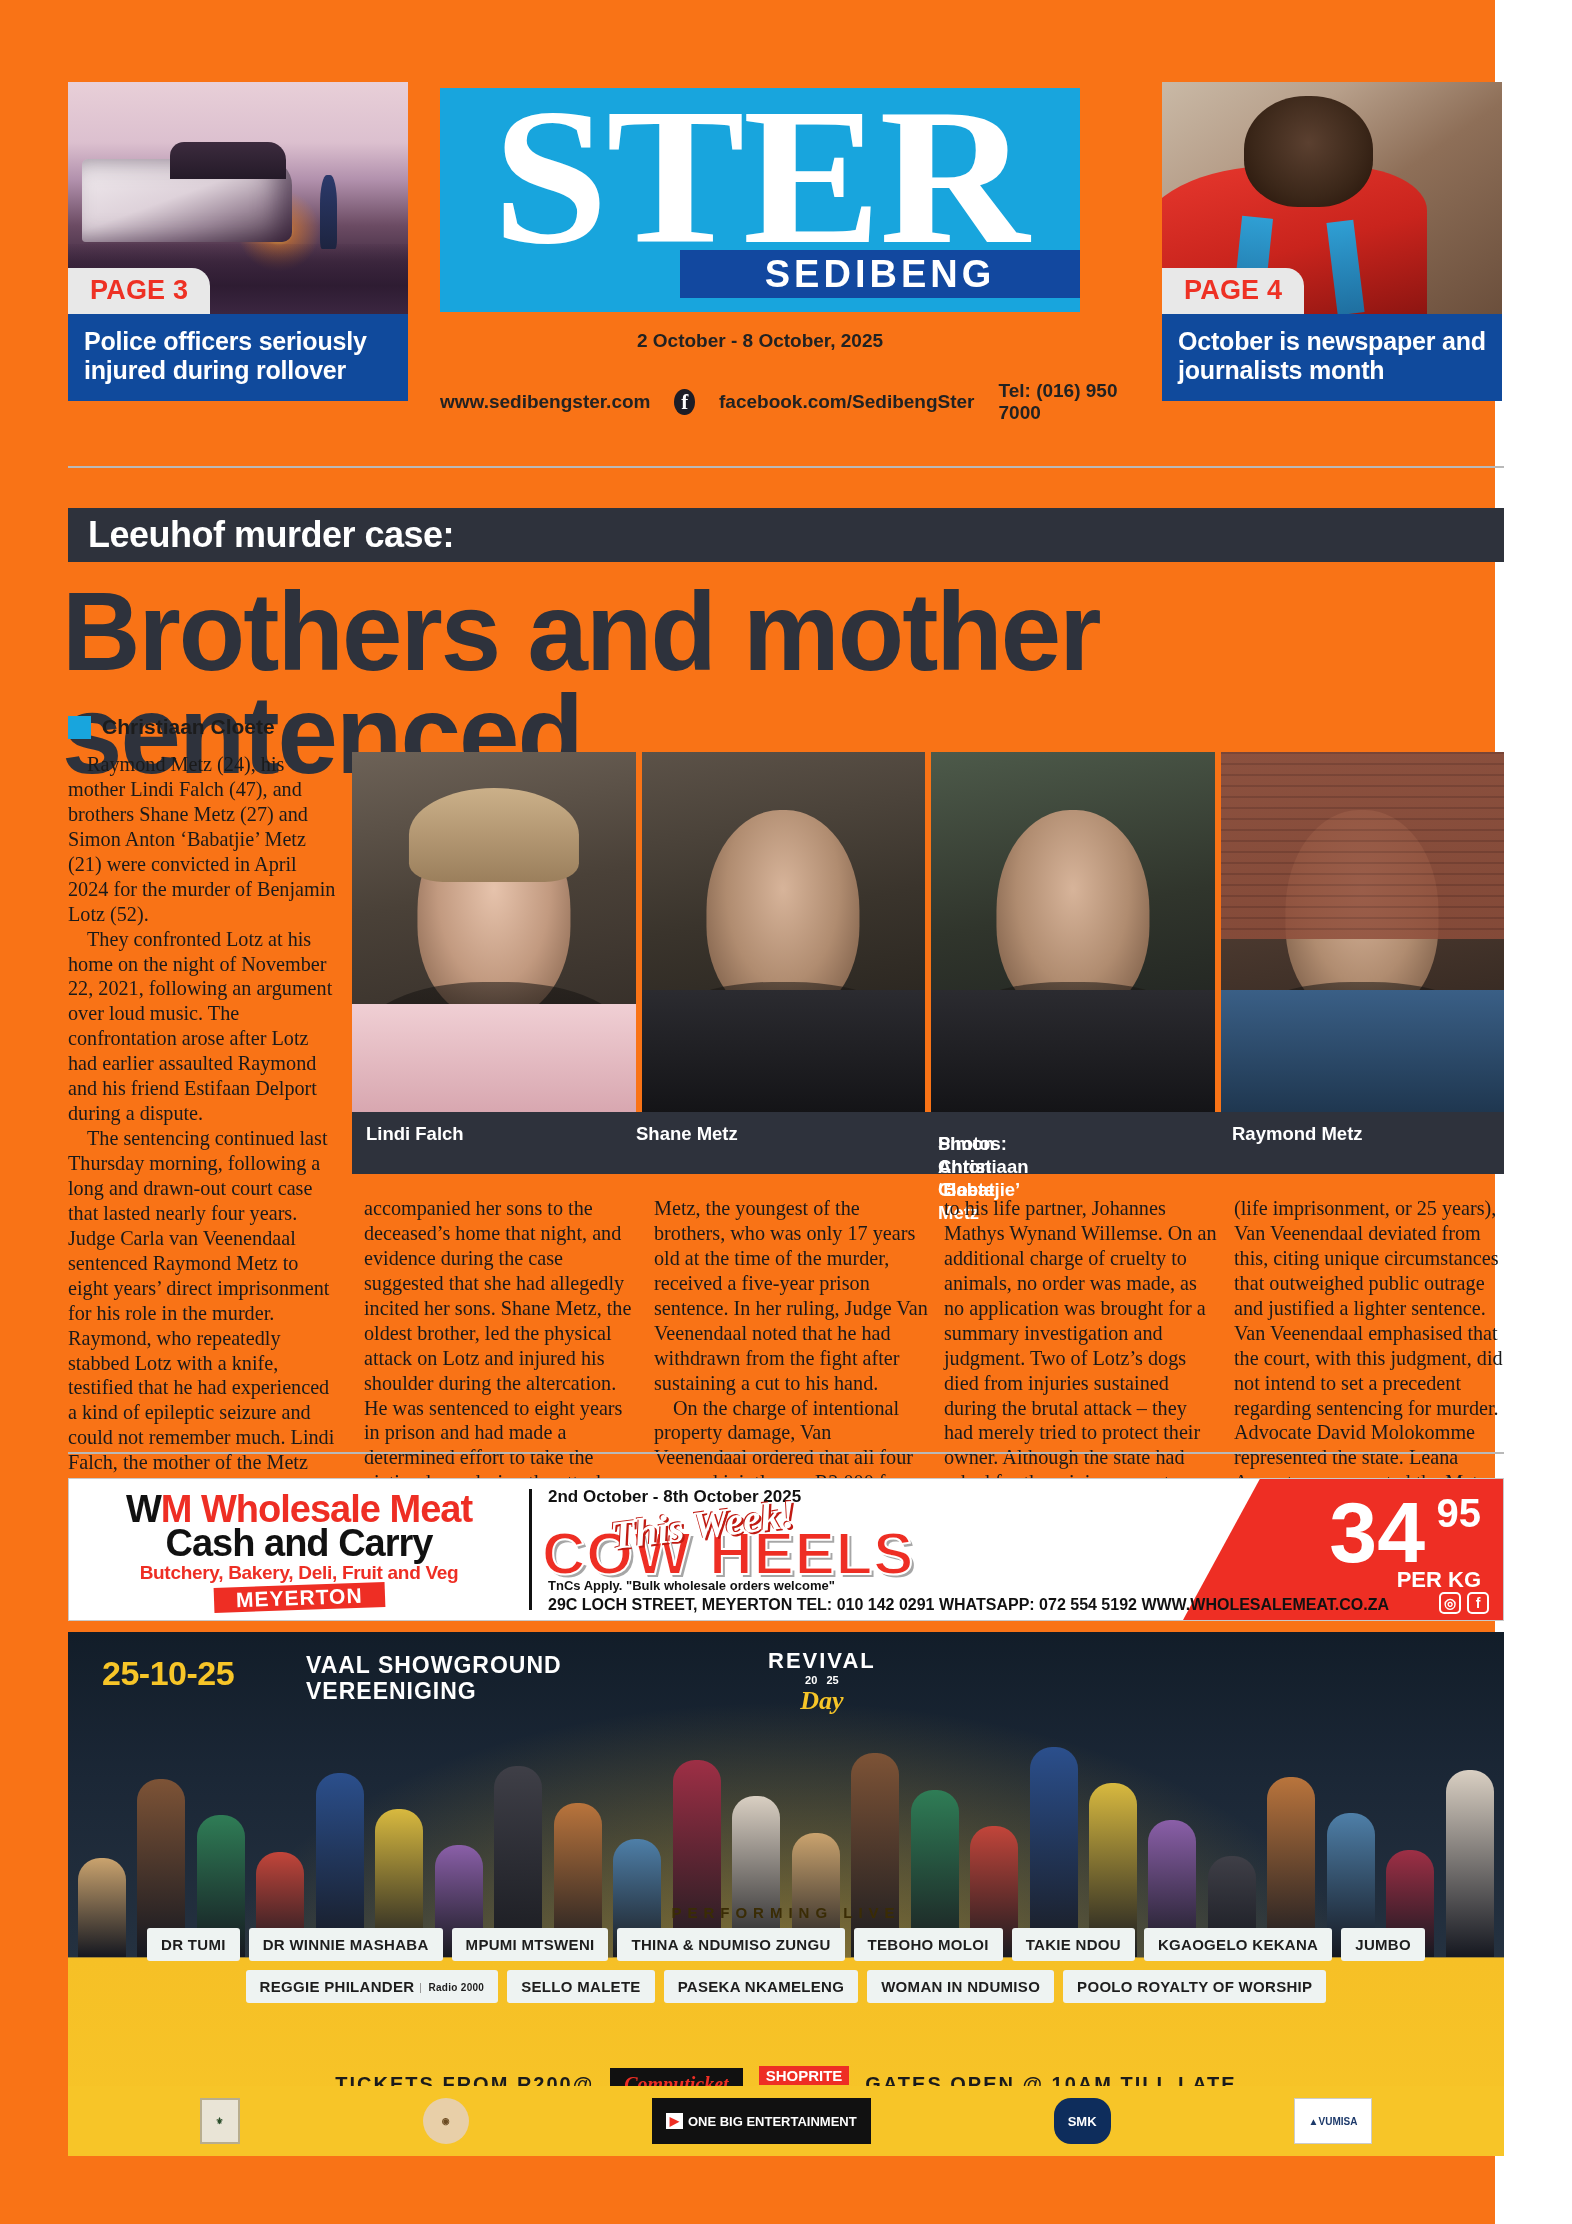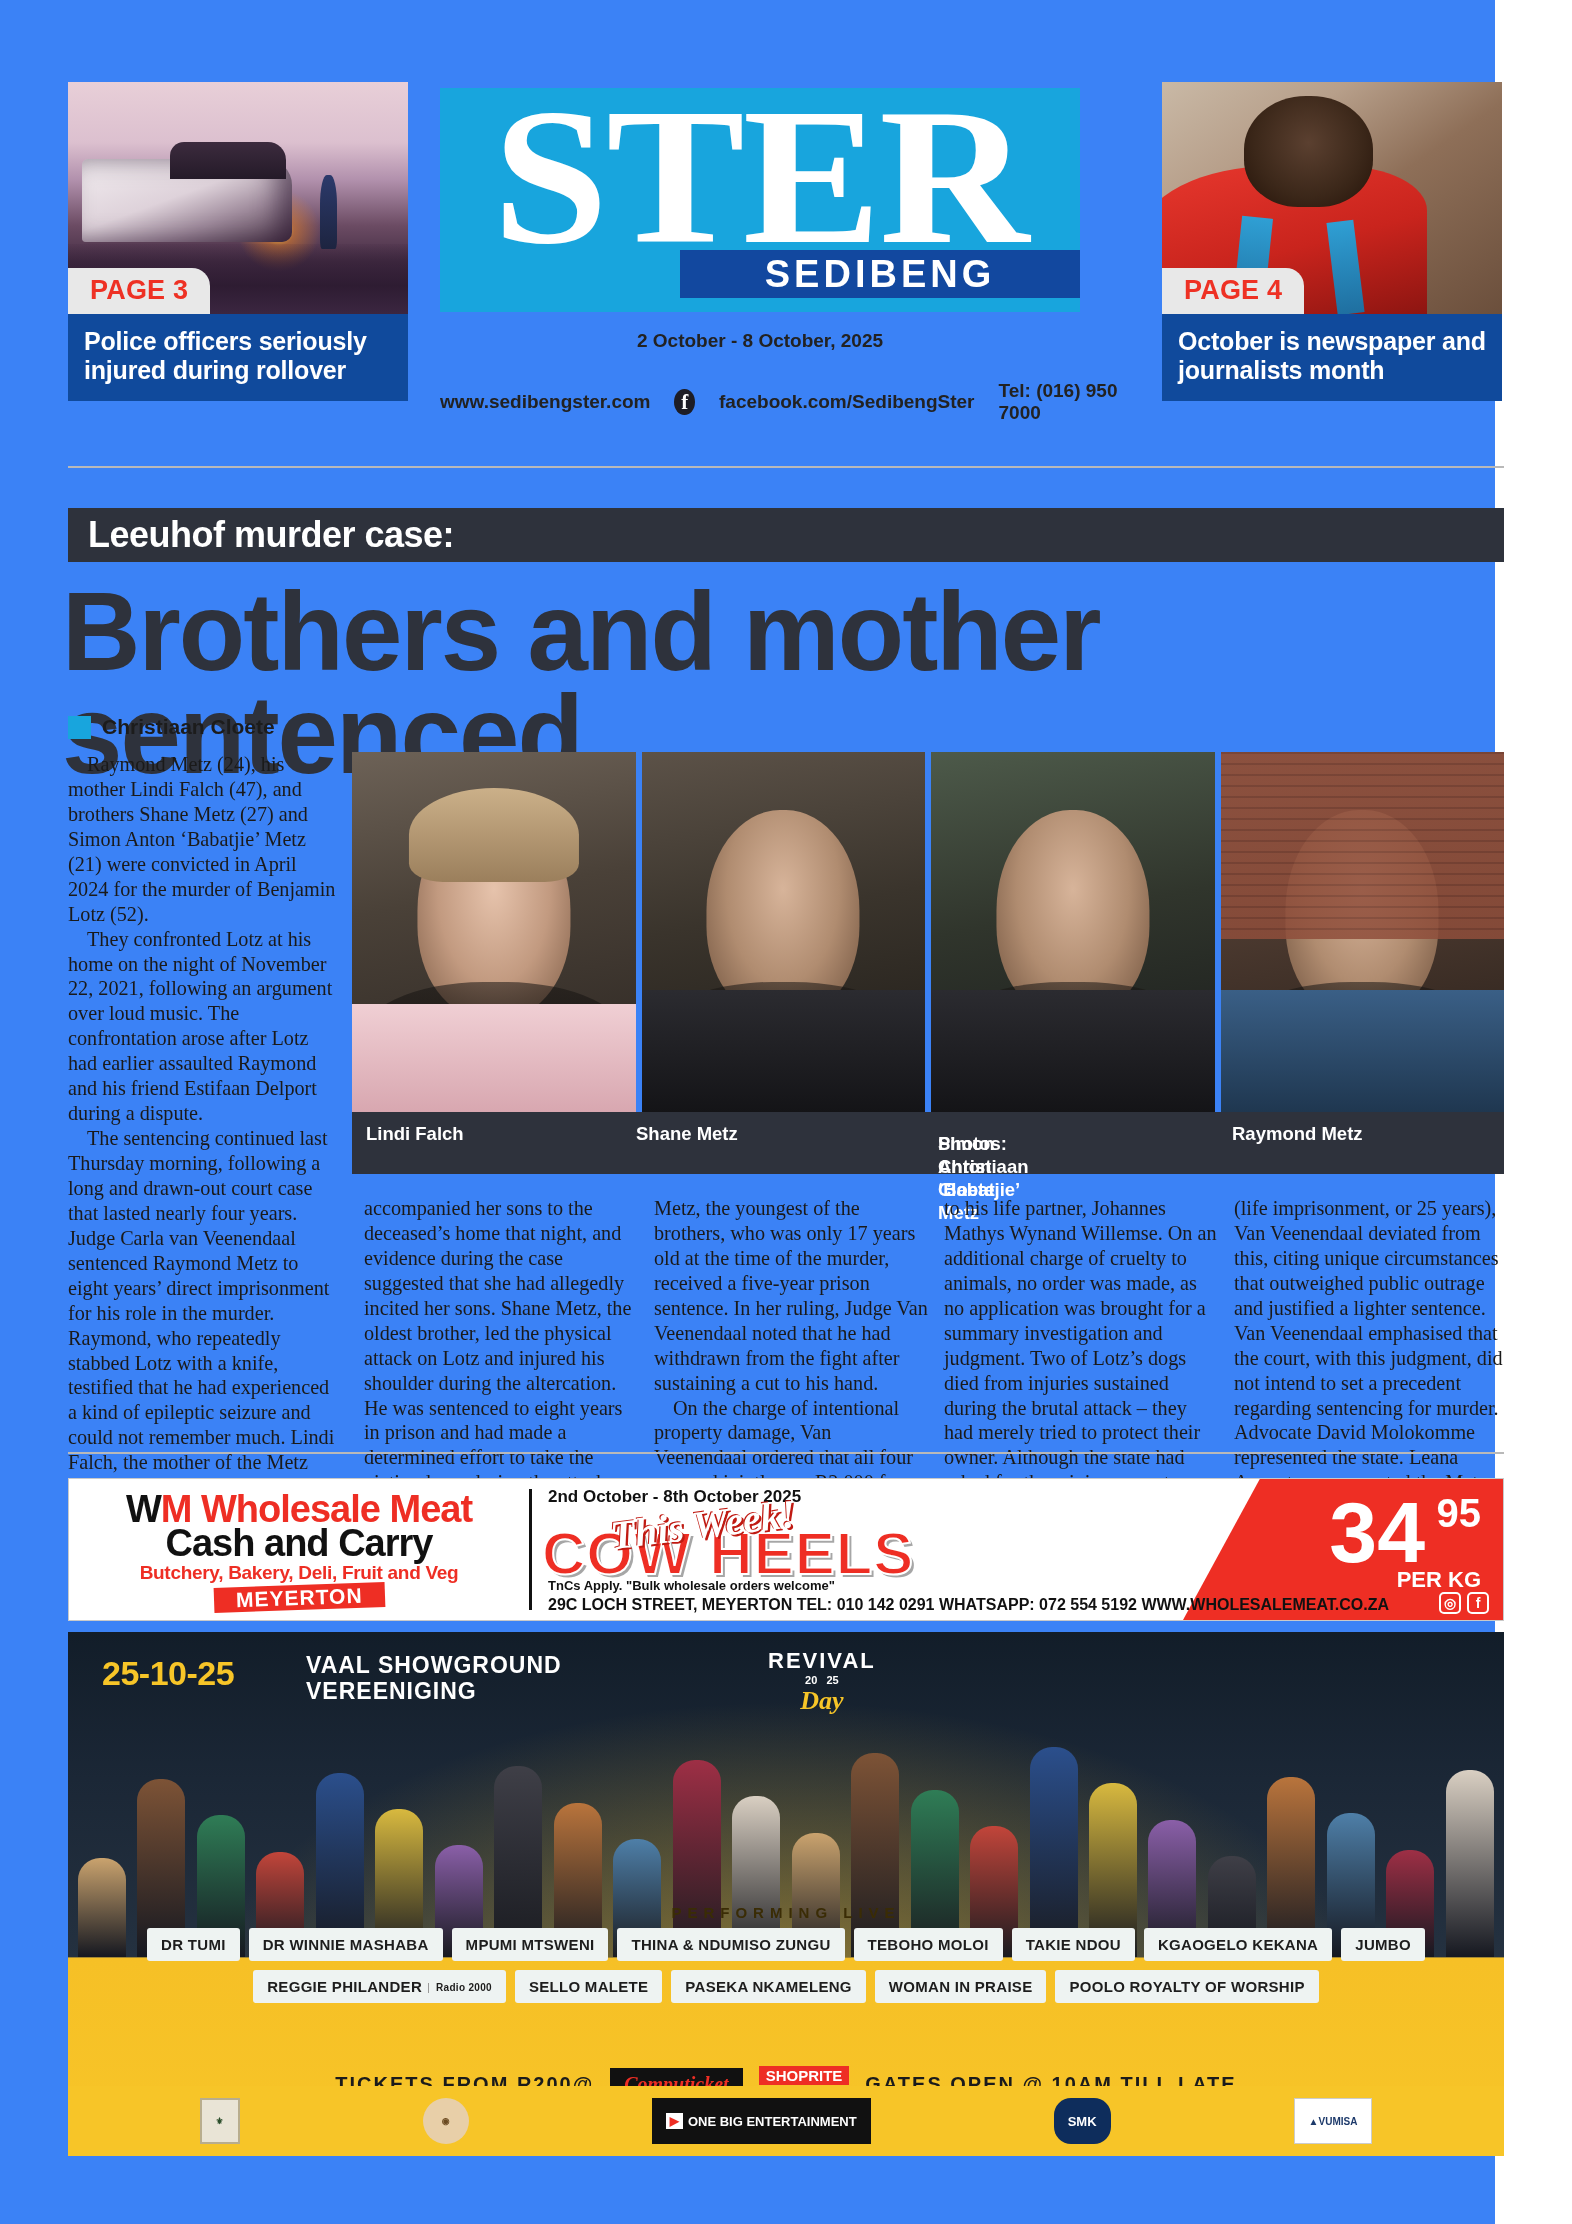--- a/index.html
+++ b/index.html
@@ -2,21 +2,21 @@
 <html><head>
 <meta charset="utf-8">
 <style>
   * { box-sizing: border-box; margin: 0; padding: 0; }
   html, body {
     width: 1572px; height: 2224px;
     background: #ffffff;
     font-family: "Liberation Sans", sans-serif;
     overflow: hidden;
   }
-  .page { position: relative; width: 1495px; height: 2224px; background: #3b82f6; }
+  .page { position: relative; width: 1495px; height: 2224px; background: #f97316; }
 
   
   .masthead {
     position: absolute; left: 0; top: 0; width: 1572px; height: 490px;
   }
   .teaser { position: absolute; width: 340px; }
   .teaser.left  { left: 68px;  top: 82px; }
   .teaser.right { left: 1162px; top: 82px; }
   .teaser-photo {
     position: relative; width: 340px; height: 232px; overflow: hidden;
@@ -450,21 +450,21 @@
           <span class="chip">THINA &amp; NDUMISO ZUNGU</span>
           <span class="chip">TEBOHO MOLOI</span>
           <span class="chip">TAKIE NDOU</span>
           <span class="chip">KGAOGELO KEKANA</span>
           <span class="chip">JUMBO</span>
         </div>
         <div class="arow">
           <span class="chip">REGGIE PHILANDER<span class="radio2000">Radio 2000</span></span>
           <span class="chip">SELLO MALETE</span>
           <span class="chip">PASEKA NKAMELENG</span>
-          <span class="chip">WOMAN IN PRAISE</span>
+          <span class="chip">WOMAN IN NDUMISO</span>
           <span class="chip">POOLO ROYALTY OF WORSHIP</span>
         </div>
       </div>
 
     <div class="ticket-row">
       <span class="tk-text">TICKETS FROM R200@</span>
       <span class="tk-computicket">Computicket</span>
       <span class="tk-shoprite">
         <span class="tk-sp1">SHOPRITE</span><br>
         <span class="tk-sp2">Checkers</span>

